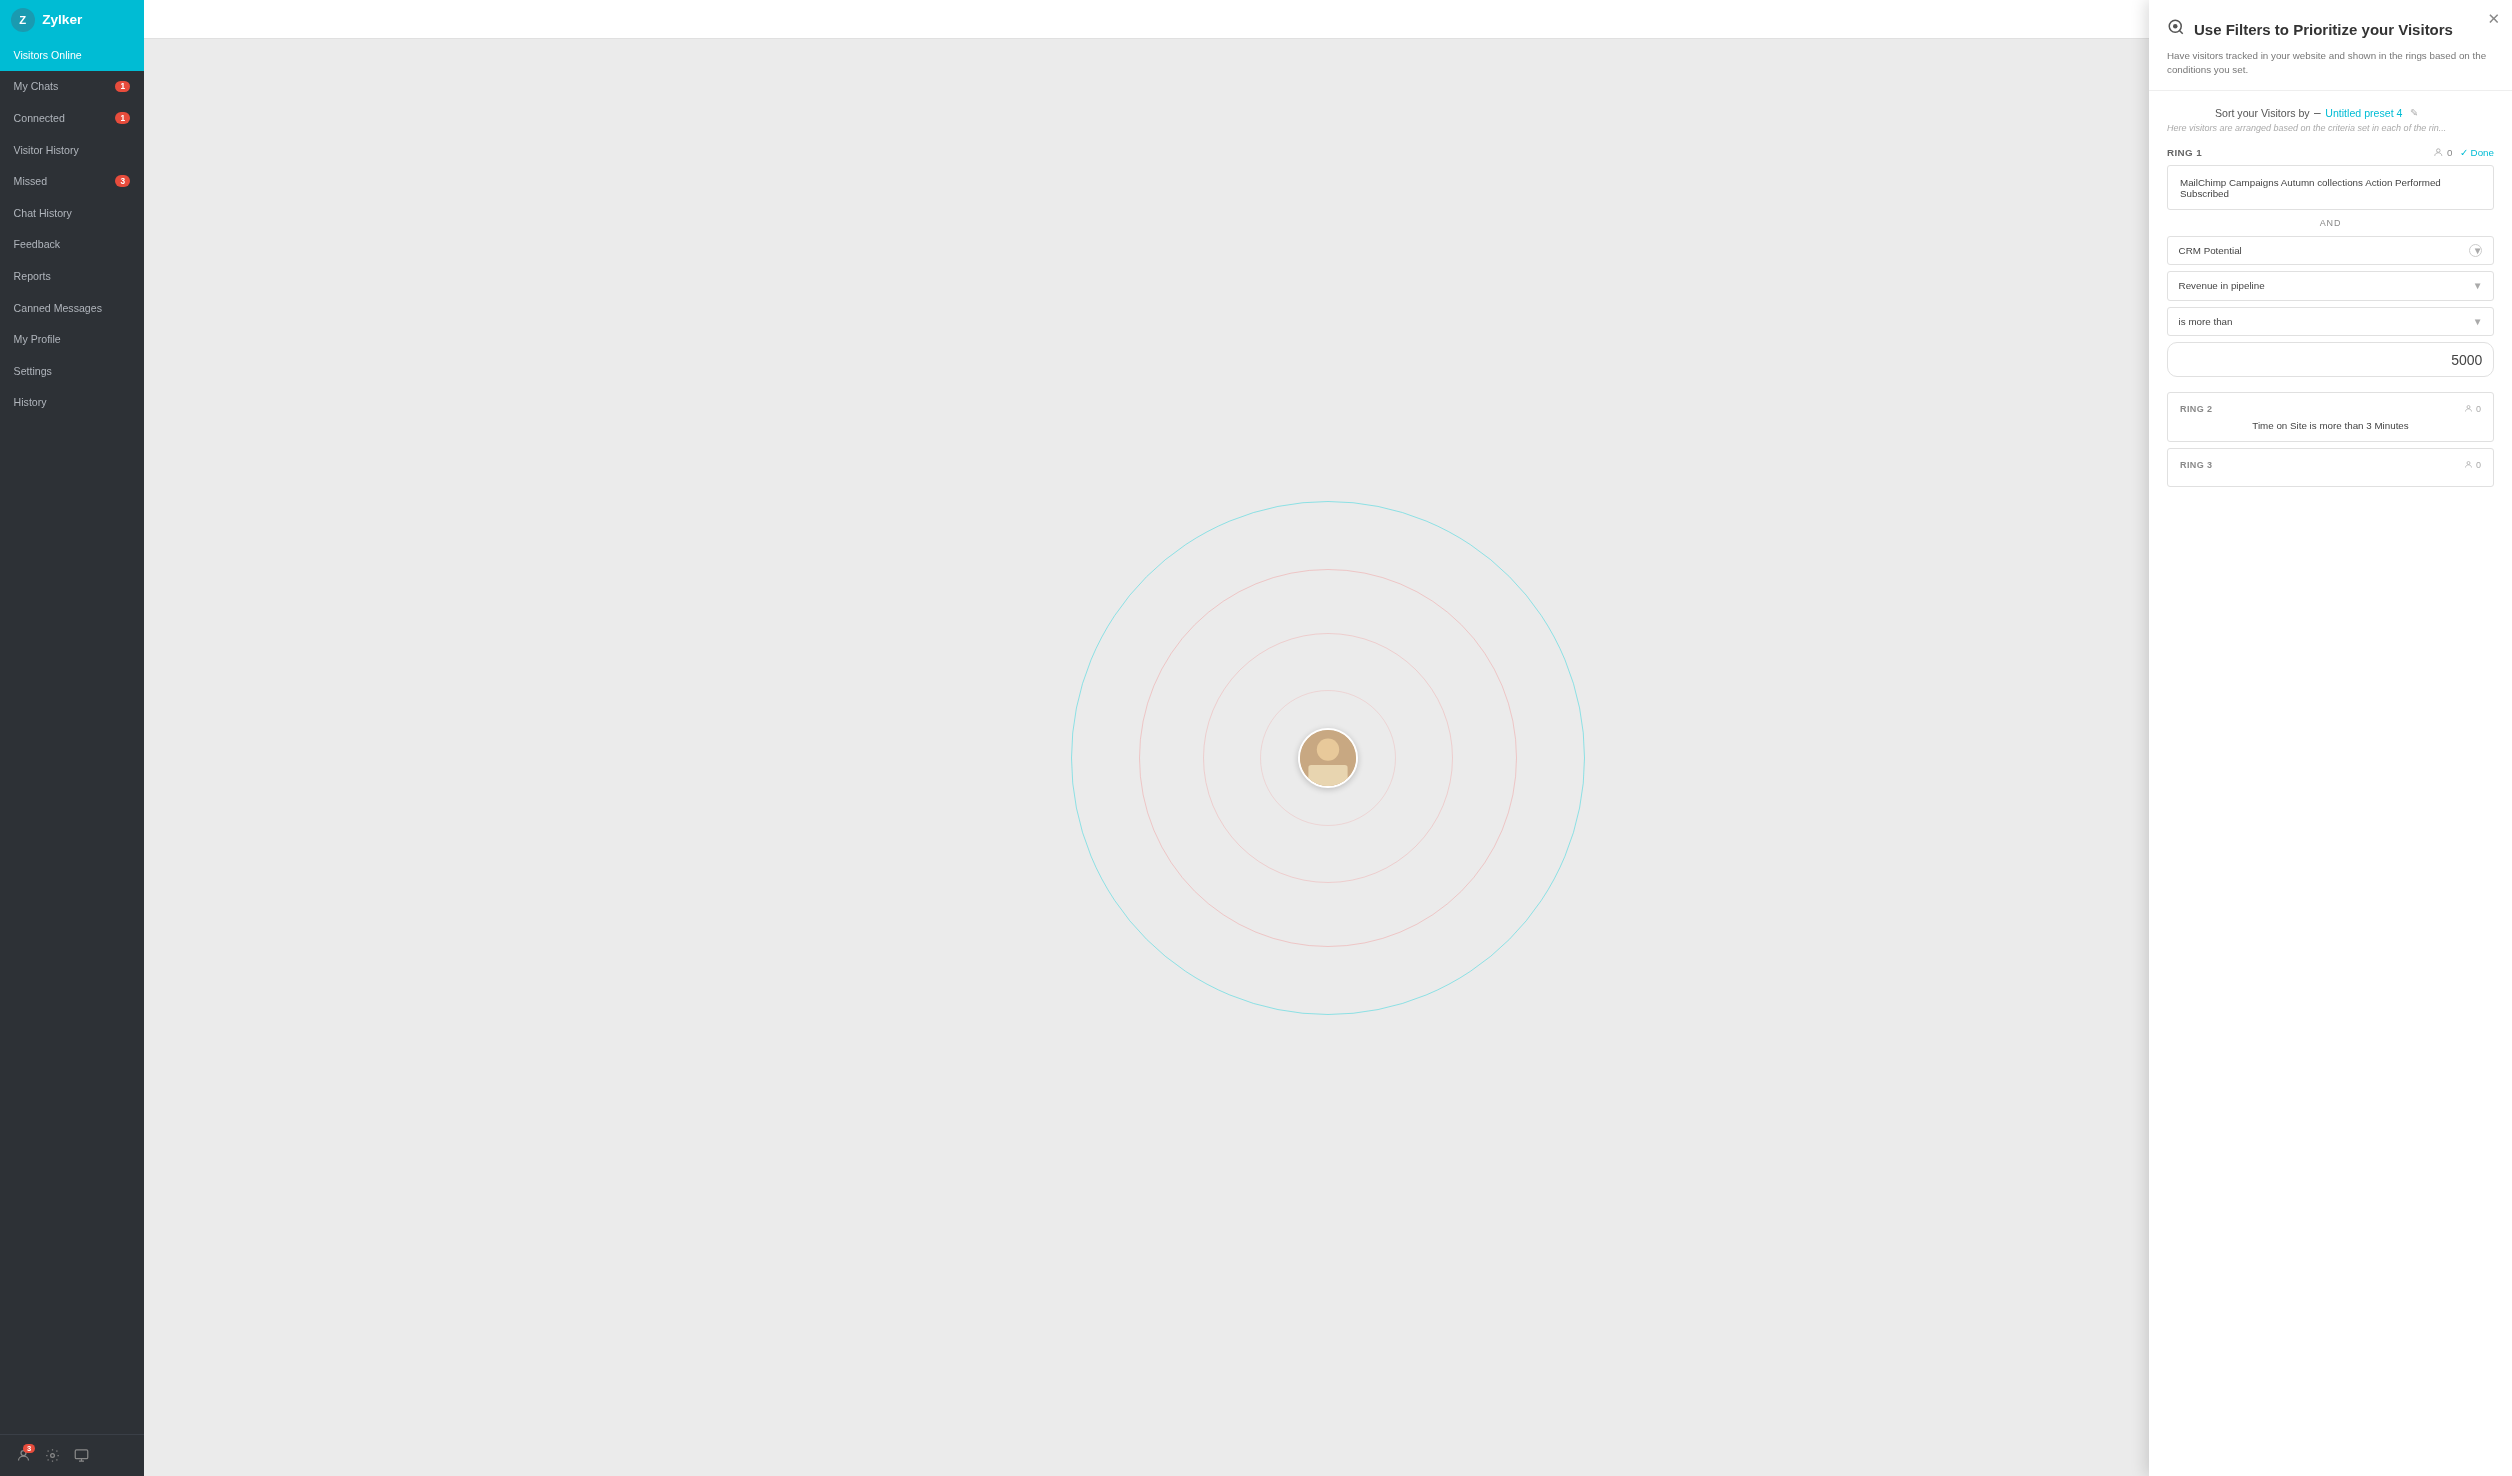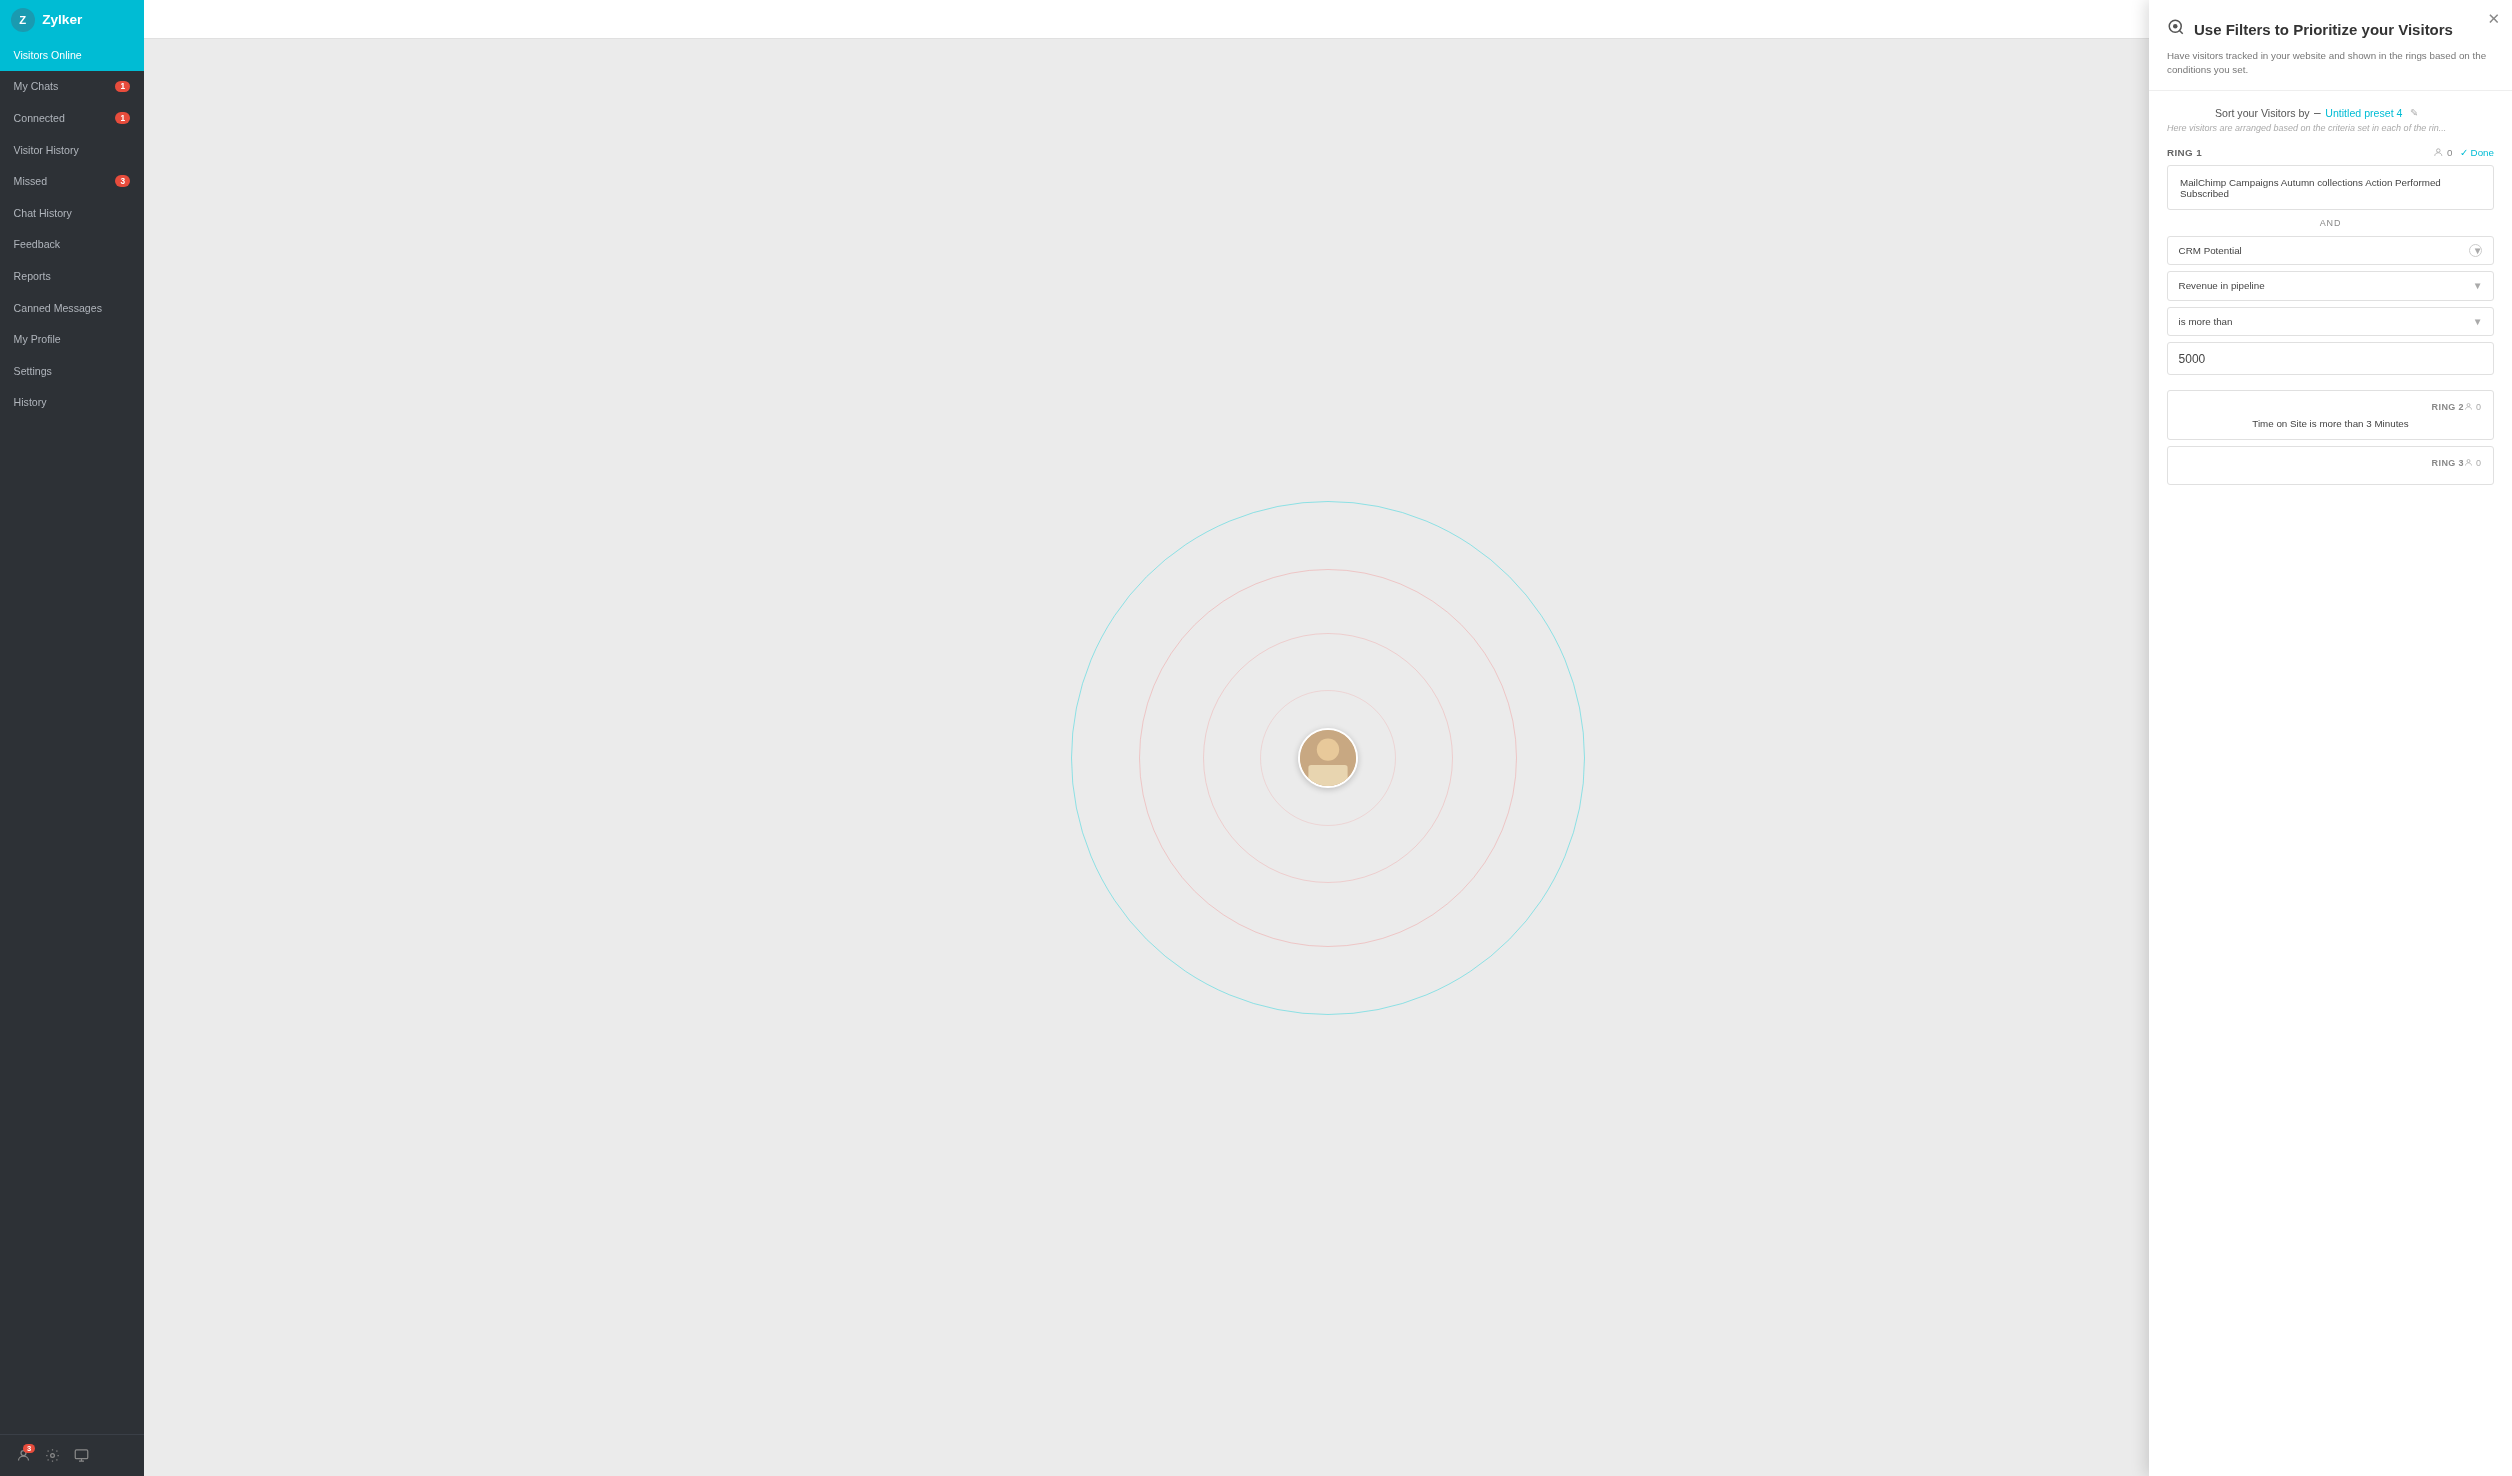--- a/index.html
+++ b/index.html
@@ -178,31 +178,31 @@
       padding: 8.3px 10.6px; font-size: 9.8px; color: #444;
       margin-bottom: 6px; cursor: pointer; background: white; position: relative;
     }
     .dropdown-chevron { color: #aaa; font-size: 9.8px; }
     .dropdown-radio {
       width: 13.6px; height: 13.6px; border: 1.5px solid #ccc; border-radius: 50%;
       position: absolute; right: 10.6px;
     }
 
     .value-input {
-      border: 0.8px solid #e0e0e0; border-radius: 3px;
-      padding: 8.3px 10.6px; font-size: 12px; color: #444;
-      width: 100%; background: white; margin-bottom: 6px;
+      border: 0.8px solid #e0e0e0; border-radius: 10px;
+      padding: 8.3px 10.6px; font-size: 14px; color: #444;
+      width: 100%; background: white; margin-bottom: 6px; text-align: right;
     }
 
     .ring-section-2 {
       border: 0.8px solid #e0e0e0; border-radius: 3px;
       padding: 10.6px 12px; margin-bottom: 6px;
     }
     .ring-section-2-header {
-      display: flex; align-items: center; justify-content: flex-end;
+      display: flex; align-items: center; justify-content: space-between;
       margin-bottom: 6px;
     }
     .ring-section-2-title { font-size: 9px; font-weight: 700; color: #888; letter-spacing: 0.4px; }
     .ring-section-2-count { display: flex; align-items: center; gap: 3px; color: #aaa; font-size: 9px; }
     .ring-content { font-size: 9.8px; color: #444; text-align: center; }
   </style>
 </head>
 <body>
 
 <div class="sidebar">

